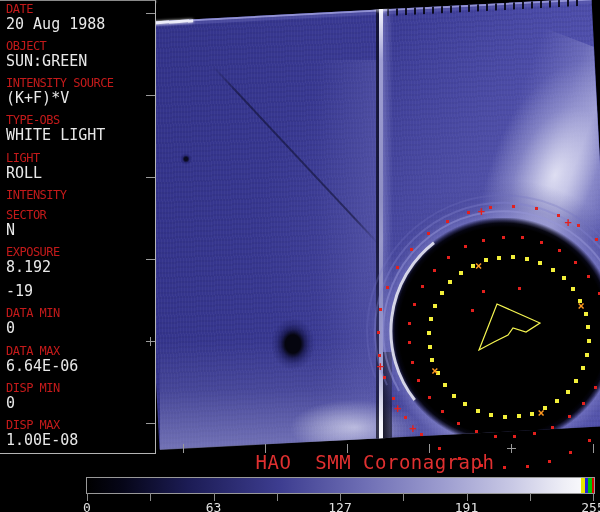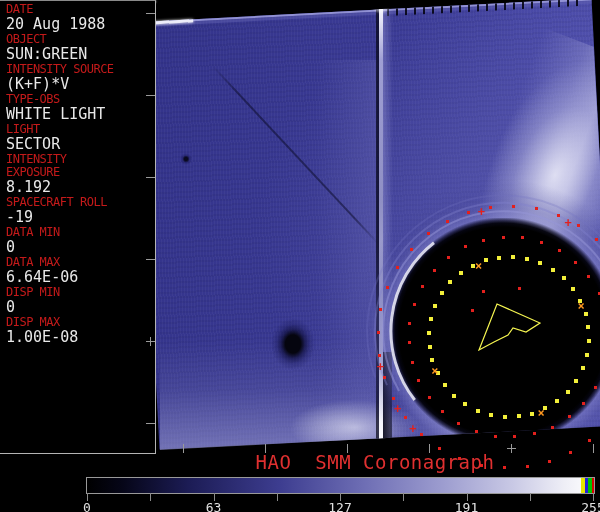--- a/index.html
+++ b/index.html
@@ -1,21 +1,21 @@
 <!DOCTYPE html>
 <html><head>
 <meta charset="utf-8">
 <style>
   html,body{margin:0;padding:0;background:#000;}
   body{width:600px;height:512px;position:relative;overflow:hidden;
        font-family:"DejaVu Sans Mono","Liberation Mono",monospace;}
   
   #sidebar{position:absolute;left:0;top:0;width:149px;height:446px;background:#000;
            border-right:1px solid #b4b4b4;border-bottom:1px solid #b4b4b4;border-top:1px solid #8a8a8a;
-           display:flex;flex-direction:column;justify-content:flex-start;
+           display:flex;flex-direction:column;justify-content:space-between;
            padding:2px 0 4px 6px;box-sizing:content-box;z-index:6;}
   .meta-item{line-height:1;}
   .meta-label{display:block;font-size:12px;line-height:13px;color:#c41a1a;letter-spacing:-0.5px;white-space:pre;}
   .meta-value{display:block;font-size:15px;line-height:17px;color:#e8e8e8;white-space:pre;}
   
   #image-region{position:absolute;left:150px;top:0;width:450px;height:458px;}
   #frame{position:absolute;left:-2px;top:10px;width:455px;height:428px;
          transform:rotate(-3deg);transform-origin:center;
          background:
            radial-gradient(ellipse 420px 320px at 88% 52%, rgba(95,95,175,.55), rgba(95,95,175,0) 70%),
@@ -61,31 +61,34 @@
     <div class="meta-item" style="">
       <div class="meta-label" style="">INTENSITY SOURCE</div>
       <div class="meta-value" style="">(K+F)*V</div>
     </div>
     <div class="meta-item" style="">
       <div class="meta-label" style="">TYPE-OBS</div>
       <div class="meta-value" style="">WHITE LIGHT</div>
     </div>
     <div class="meta-item" style="">
       <div class="meta-label" style="">LIGHT</div>
-      <div class="meta-value" style="">SECTOR</div>
+      <div class="meta-value" style="">ROLL</div>
     </div>
     <div class="meta-item" style="">
       <div class="meta-label" style="">INTENSITY</div>
+    </div>
+    <div class="meta-item" style="">
+      <div class="meta-label" style="">SECTOR</div>
+      <div class="meta-value" style="">N</div>
     </div>
     <div class="meta-item" style="">
       <div class="meta-label" style="">EXPOSURE</div>
       <div class="meta-value" style="">8.192</div>
     </div>
     <div class="meta-item" style="">
-      <div class="meta-label" style="">SPACECRAFT ROLL</div>
       <div class="meta-value" style="">-19</div>
     </div>
     <div class="meta-item" style="">
       <div class="meta-label" style="">DATA MIN</div>
       <div class="meta-value" style="">0</div>
     </div>
     <div class="meta-item" style="">
       <div class="meta-label" style="">DATA MAX</div>
       <div class="meta-value" style="">6.64E-06</div>
     </div>

